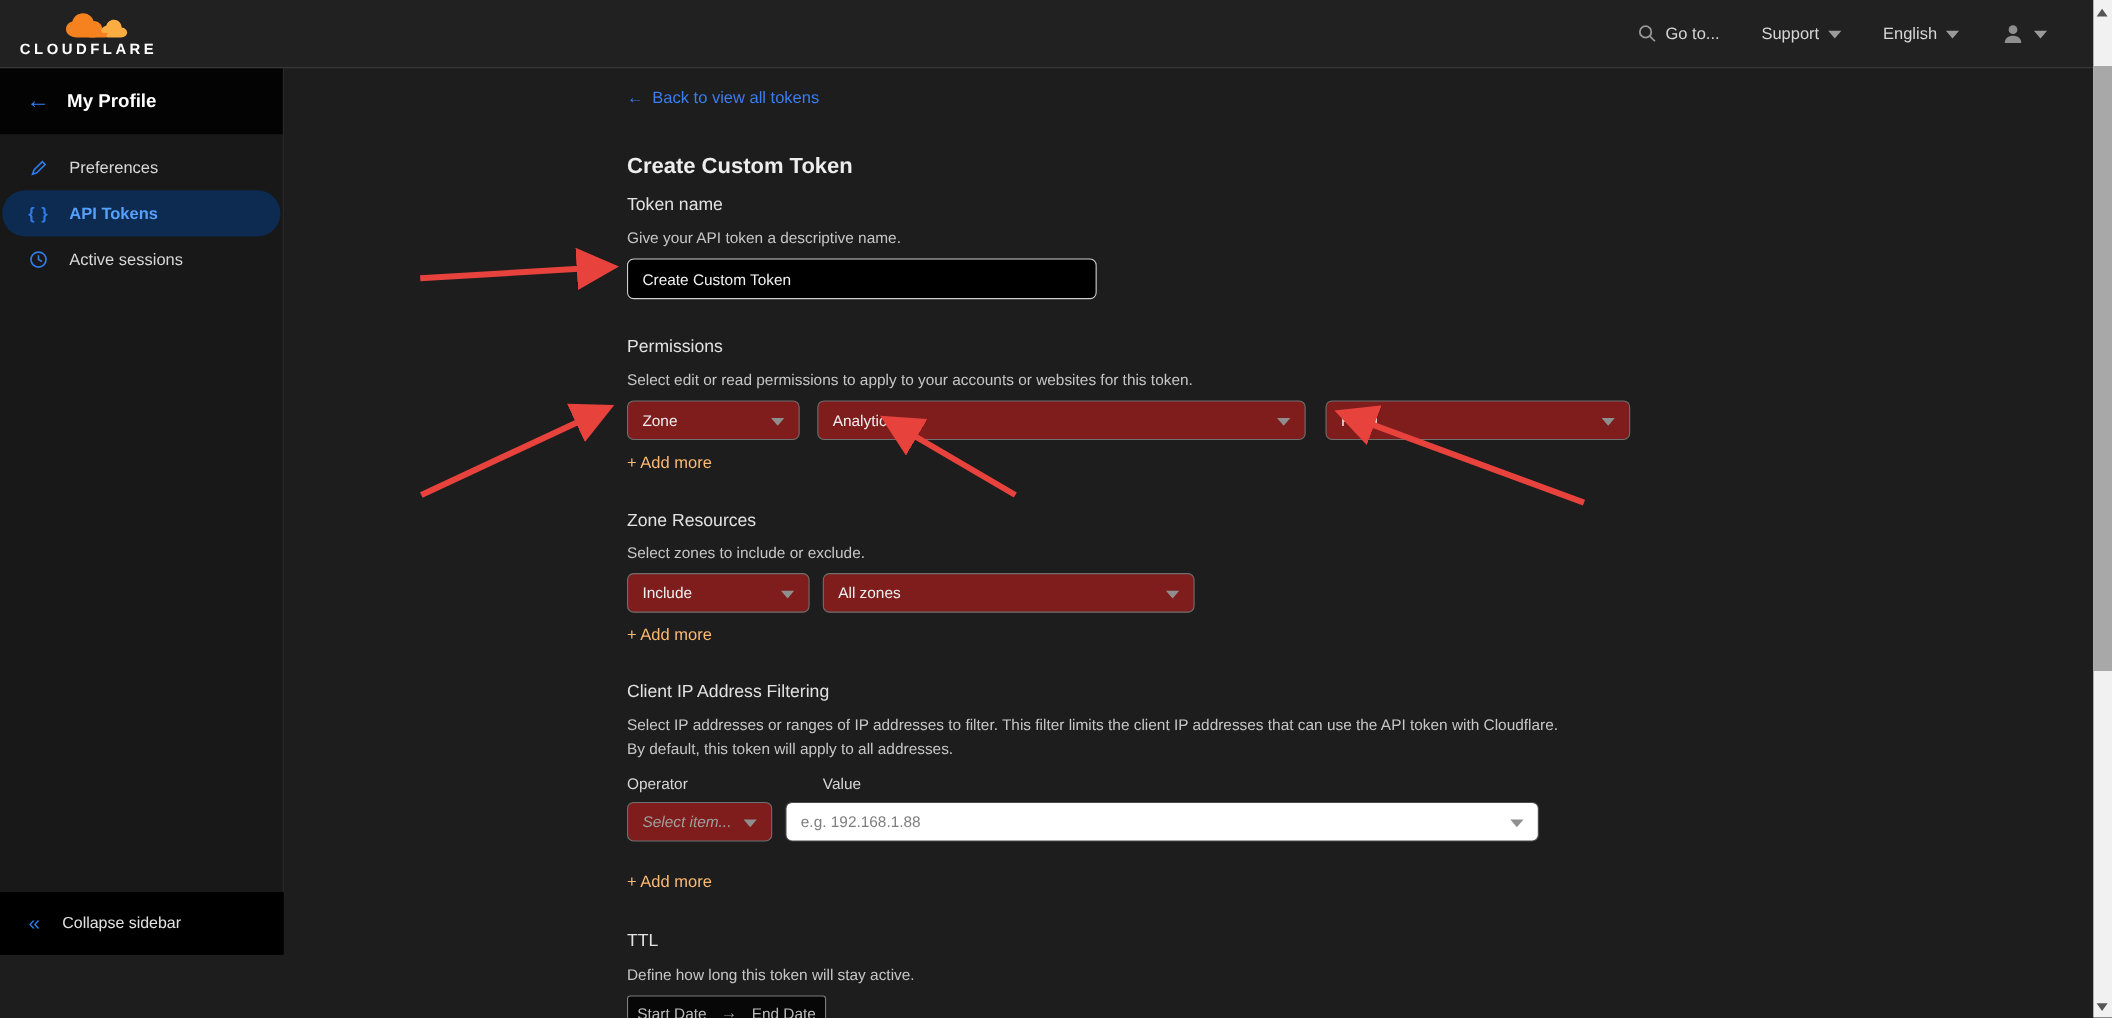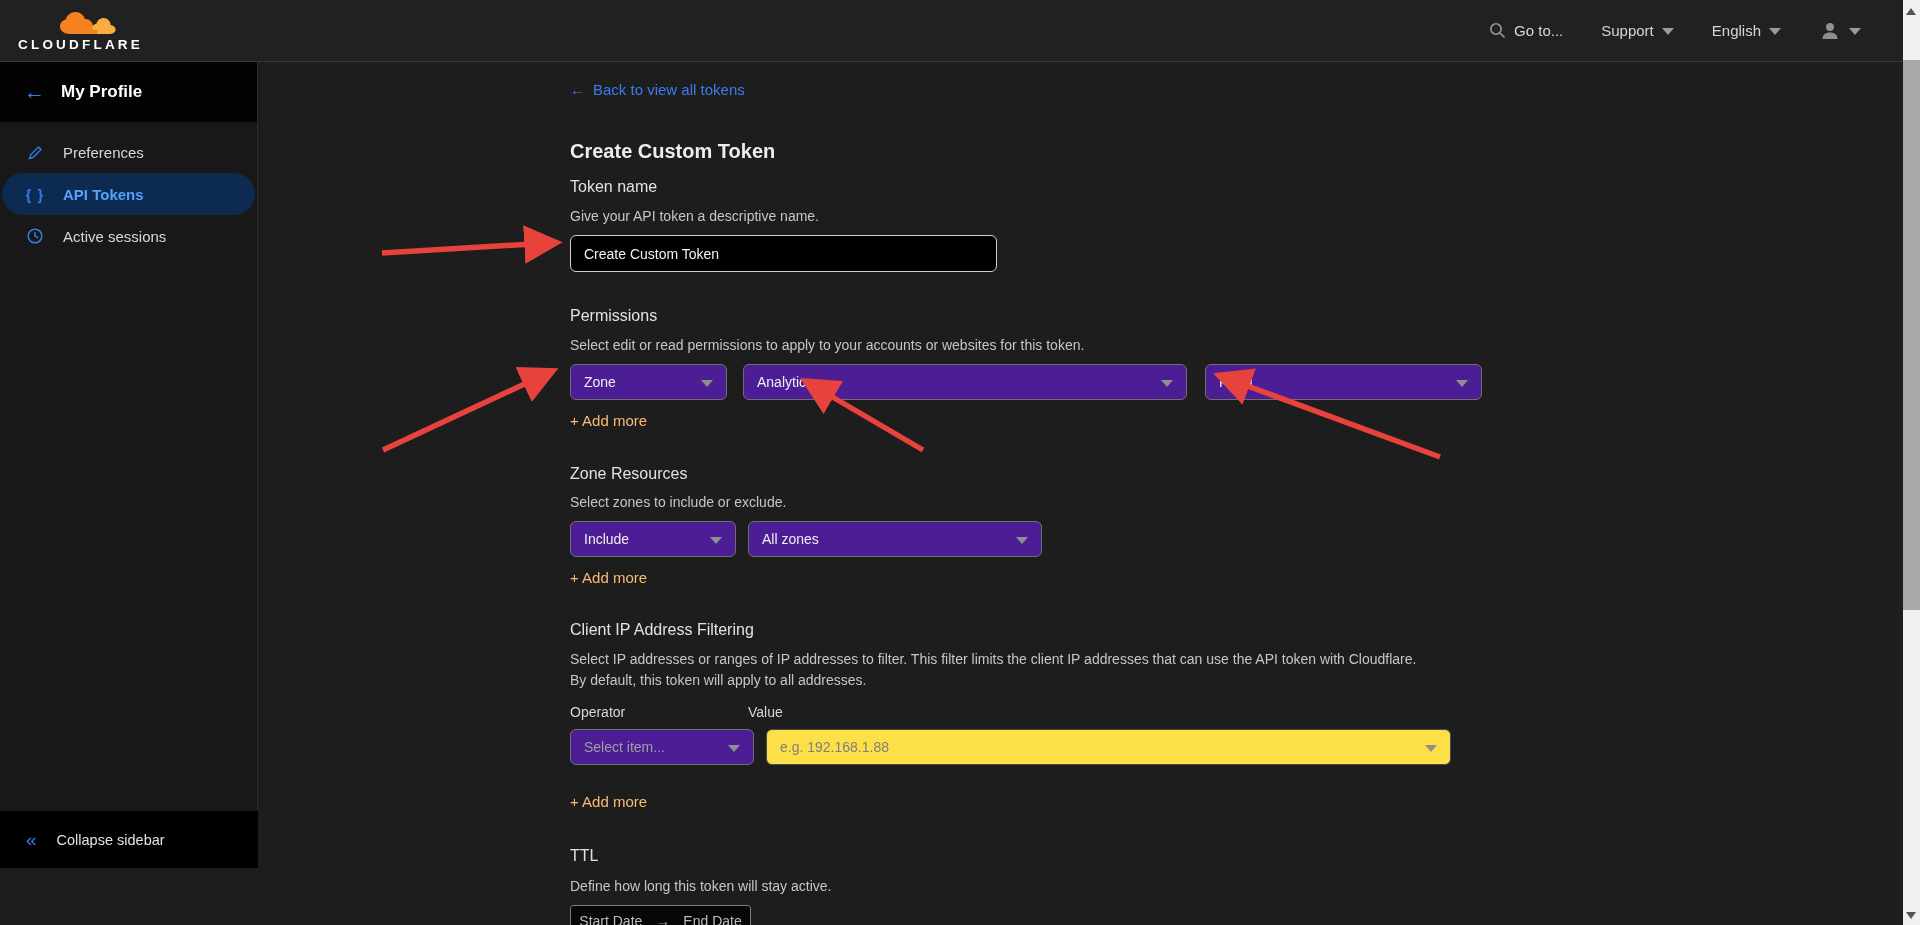--- a/index.html
+++ b/index.html
@@ -44,32 +44,32 @@
   .sec-desc  { color:#c6c6c6; font-size:14px; line-height:21px; }
   .mt-section { margin-top:35px; }
   .mt-desc { margin-top:10px; }
   .mt-ctrl { margin-top:8px; }
 
   .text-input { width:427px; height:37px; background:#000; border:1px solid #cfcfcf;
     border-radius:6px; color:#f2f2f2; font-size:14px; padding:0 13px;
     font-family:"Liberation Sans", sans-serif; outline:none; }
 
   .row { display:flex; align-items:center; }
-  .select { height:36px; background:#4c1d95; border:1px solid #6f6f6f; border-radius:6px;
+  .select { height:36px; background:#7f1d1d; border:1px solid #6f6f6f; border-radius:6px;
     display:flex; align-items:center; justify-content:space-between; padding:0 13px;
     color:#efefef; font-size:14px; cursor:pointer; }
   .select .caret { border-top-color:#8f8f8f; }
-  .select.disabled { background:#fde047; border-color:#4a4a4a; color:#7f7f7f; cursor:default; }
+  .select.disabled { background:#ffffff; border-color:#4a4a4a; color:#7f7f7f; cursor:default; }
   .select .ph { color:#9f9f9f; }
   .add-more { margin-top:12px; color:#fdba74; font-size:15px; cursor:pointer; width:max-content; }
 
   .w-zone { width:157px; } .w-analytics { width:444px; margin-left:16px; }
   .w-read { width:277px; margin-left:18px; }
-  .w-include { width:166px; } .w-allzones { width:294px; margin-left:12px; }
-  .w-operator { width:184px; } .w-value { width:685px; margin-left:12px; }
+  .w-include { width:166px; } .w-allzones { width:338px; margin-left:12px; }
+  .w-operator { width:132px;font-style:italic; } .w-value { width:685px; margin-left:12px; }
 
   .ip-desc { max-width:858px; }
   .op-labels { display:flex; margin-top:13px; }
   .op-labels .l1 { width:178px; color:#d6d6d6; font-size:14px; }
   .op-labels .l2 { color:#d6d6d6; font-size:14px; }
 
   .date-box { margin-top:8px; width:181px; height:31px; border:1px solid #7d7d7d; border-radius:3px;
     background:#070707; display:inline-flex; align-items:center; justify-content:center; gap:13px;
     color:#bdbdbd; font-size:14px; cursor:pointer; }
   .date-box .arr { color:#9a9a9a; font-size:15px; }

